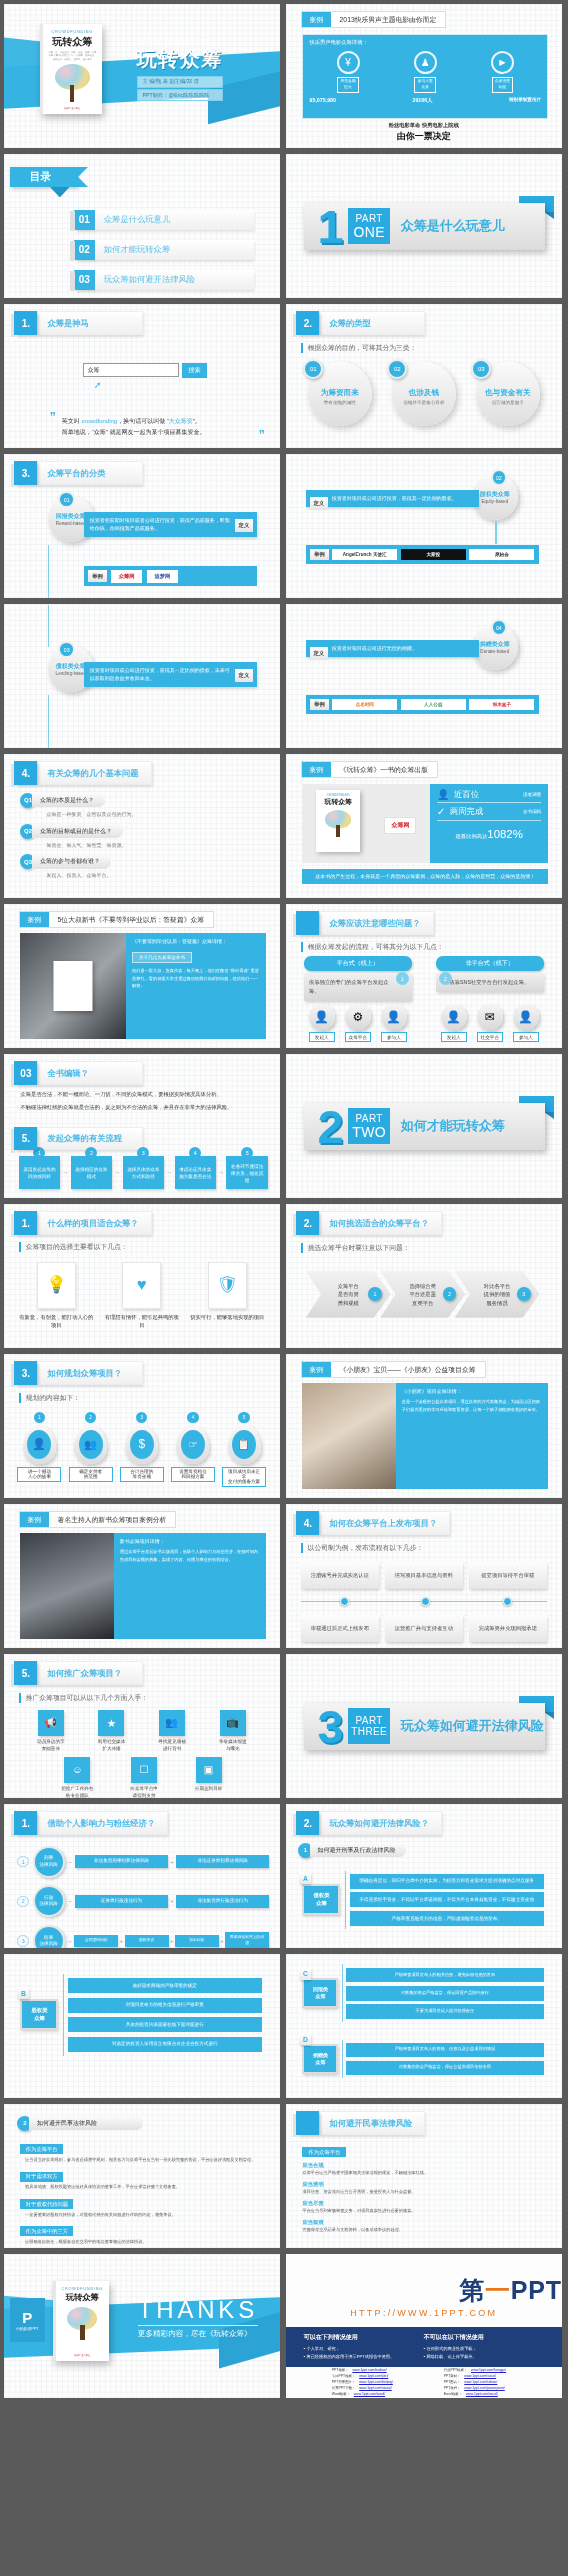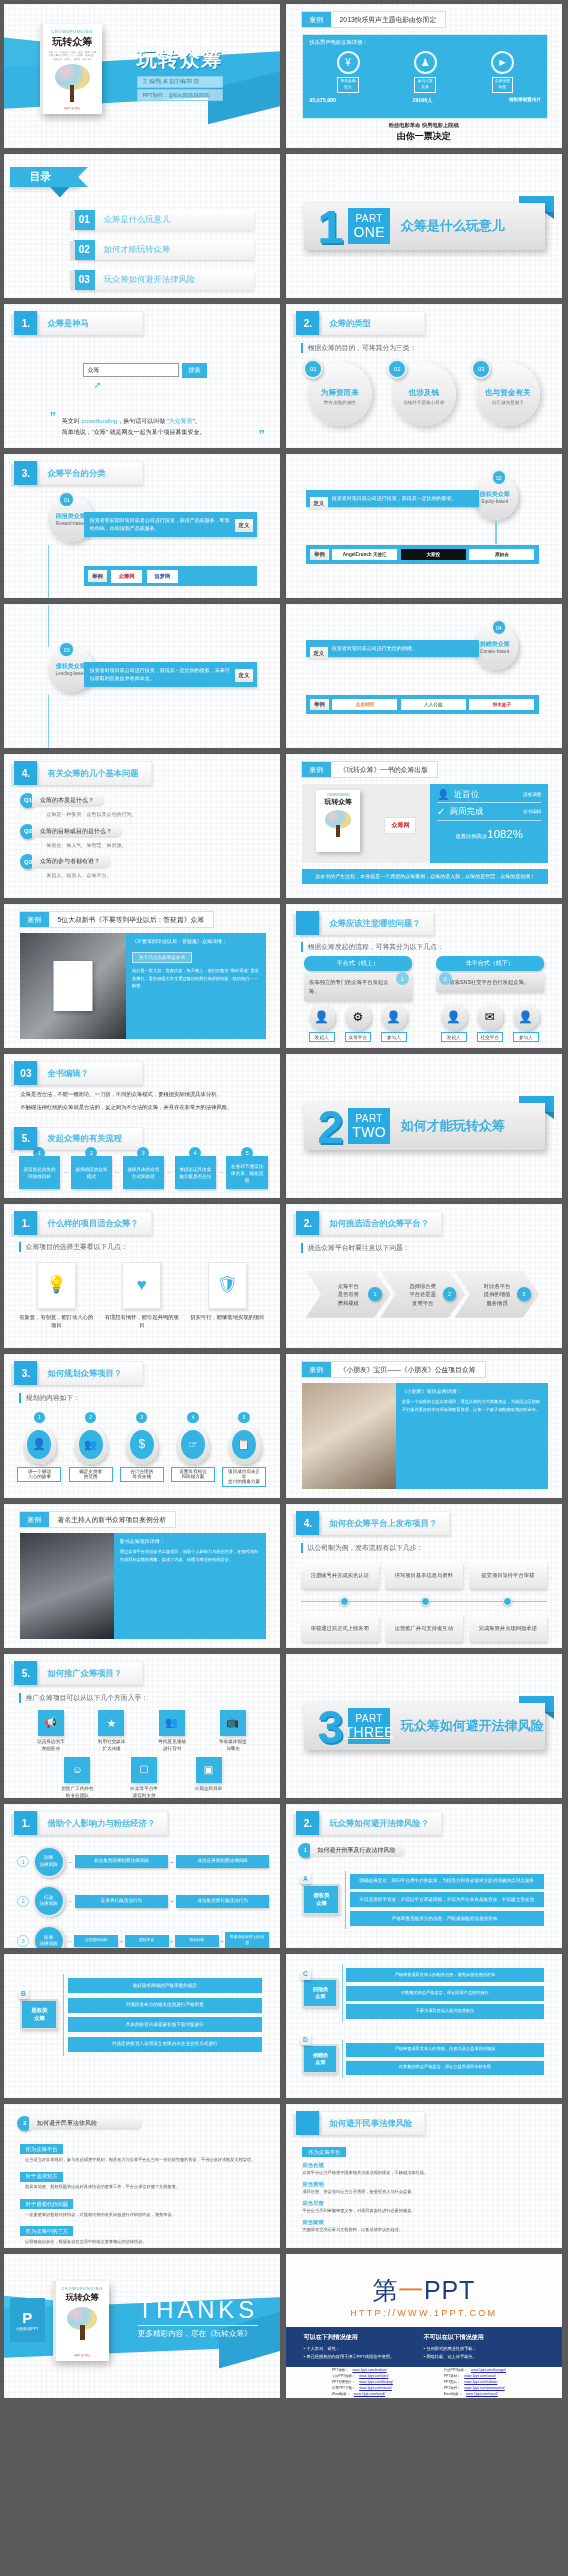--- a/index.html
+++ b/index.html
@@ -134,21 +134,21 @@
   .thanks-band3{position:absolute;right:-2%;top:46%;width:24%;height:39px;background:#2ba3d4;transform:skewY(-16deg);}
   .thanks-txt{position:absolute;left:134px;top:44px;z-index:4;}
   .thanks-txt .big{font-size:24px;color:#fff;letter-spacing:3.8px;line-height:1;}
   .thanks-txt .sm{font-size:7.6px;color:#fff;border-top:0.8px solid rgba(255,255,255,.8);padding-top:3px;margin-top:3px;}
   .pplogo{position:absolute;left:6px;top:44px;width:35px;height:44px;background:#2ba3d4;color:#fff;
     display:flex;flex-direction:column;align-items:center;justify-content:center;font-size:3.8px;z-index:2;}
   .pplogo .g{font-size:15px;font-weight:bold;}
 
   
   .ppt-brand{position:absolute;left:0;right:0;top:20px;text-align:center;}
-  .ppt-brand .b1{font-size:25px;font-weight:normal;color:#1F3F7A;letter-spacing:0.8px;}
+  .ppt-brand .b1{font-size:25px;font-weight:bold;color:#1F3F7A;letter-spacing:0.8px;text-align:right;}
   .ppt-brand .b1 .dash{color:#E8761B;}
   .ppt-brand .b2{font-size:9px;color:#E8761B;letter-spacing:2.3px;margin-top:1.5px;}
   .ppt-terms{position:absolute;left:0;right:0;top:73px;background:#1F3F7A;color:#fff;padding:6px 18px;display:flex;}
   .ppt-terms .col{flex:1;}
   .ppt-terms h4{font-size:6px;margin-bottom:3px;}
   .ppt-terms p{font-size:4.2px;line-height:1.9;}
   .ppt-links{position:absolute;left:46px;right:23px;top:114px;display:flex;gap:16.7px;}
   .ppt-links .col{flex:1;}
   .ppt-links .lrow{display:flex;font-size:3.4px;line-height:1.75;}
   .ppt-links .lk{color:#2222cc;text-decoration:underline;margin-left:3.8px;}
@@ -759,21 +759,21 @@
   </div>
 </div>
 
 
 <div class="slide">
   <div class="partflag"></div>
   <div class="partbar">
     <div class="bignum">3</div>
     <div class="pbox">
           <span>PART</span>
-          <b style="font-size:14px;text-decoration:underline;">THREE</b>
+          <b style="font-size:10px;">THREE</b>
         </div>
     <div class="ptitle">玩众筹如何避开法律风险</div>
   </div>
 </div>
 
 <div class="slide">
   <div class="ribbon">
     <div class="num">1.</div>
     <div class="txt">借助个人影响力与粉丝经济？</div>
   </div>

